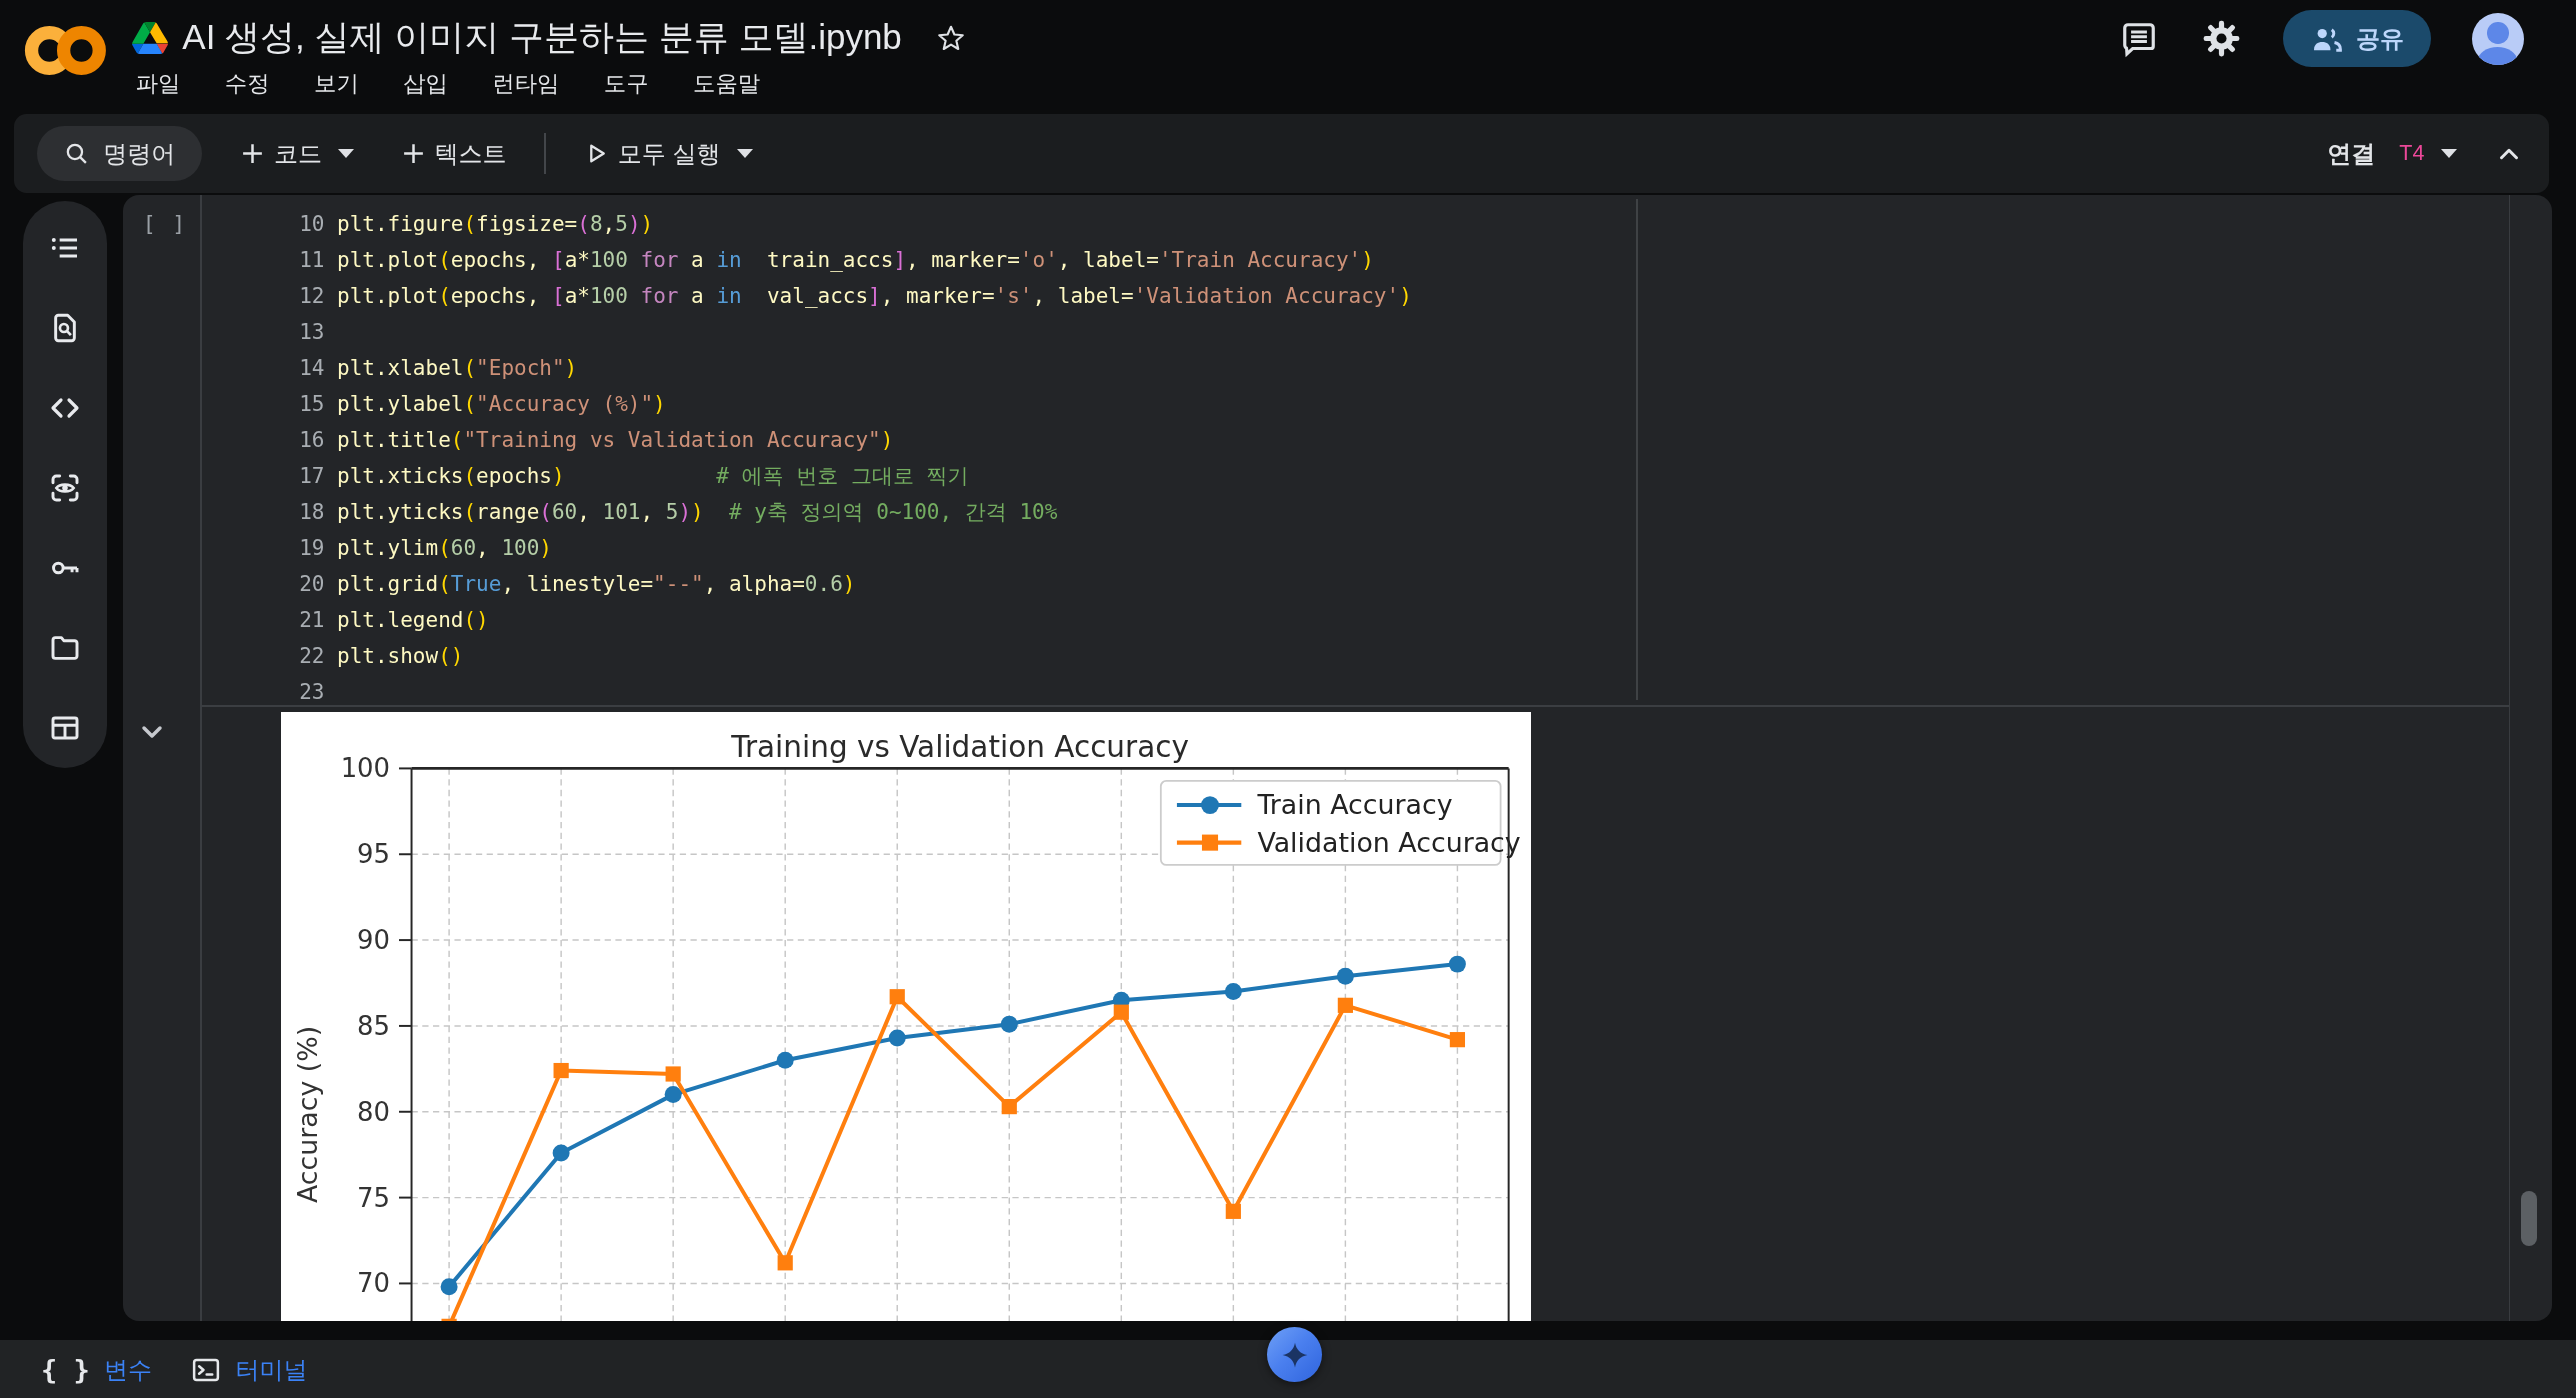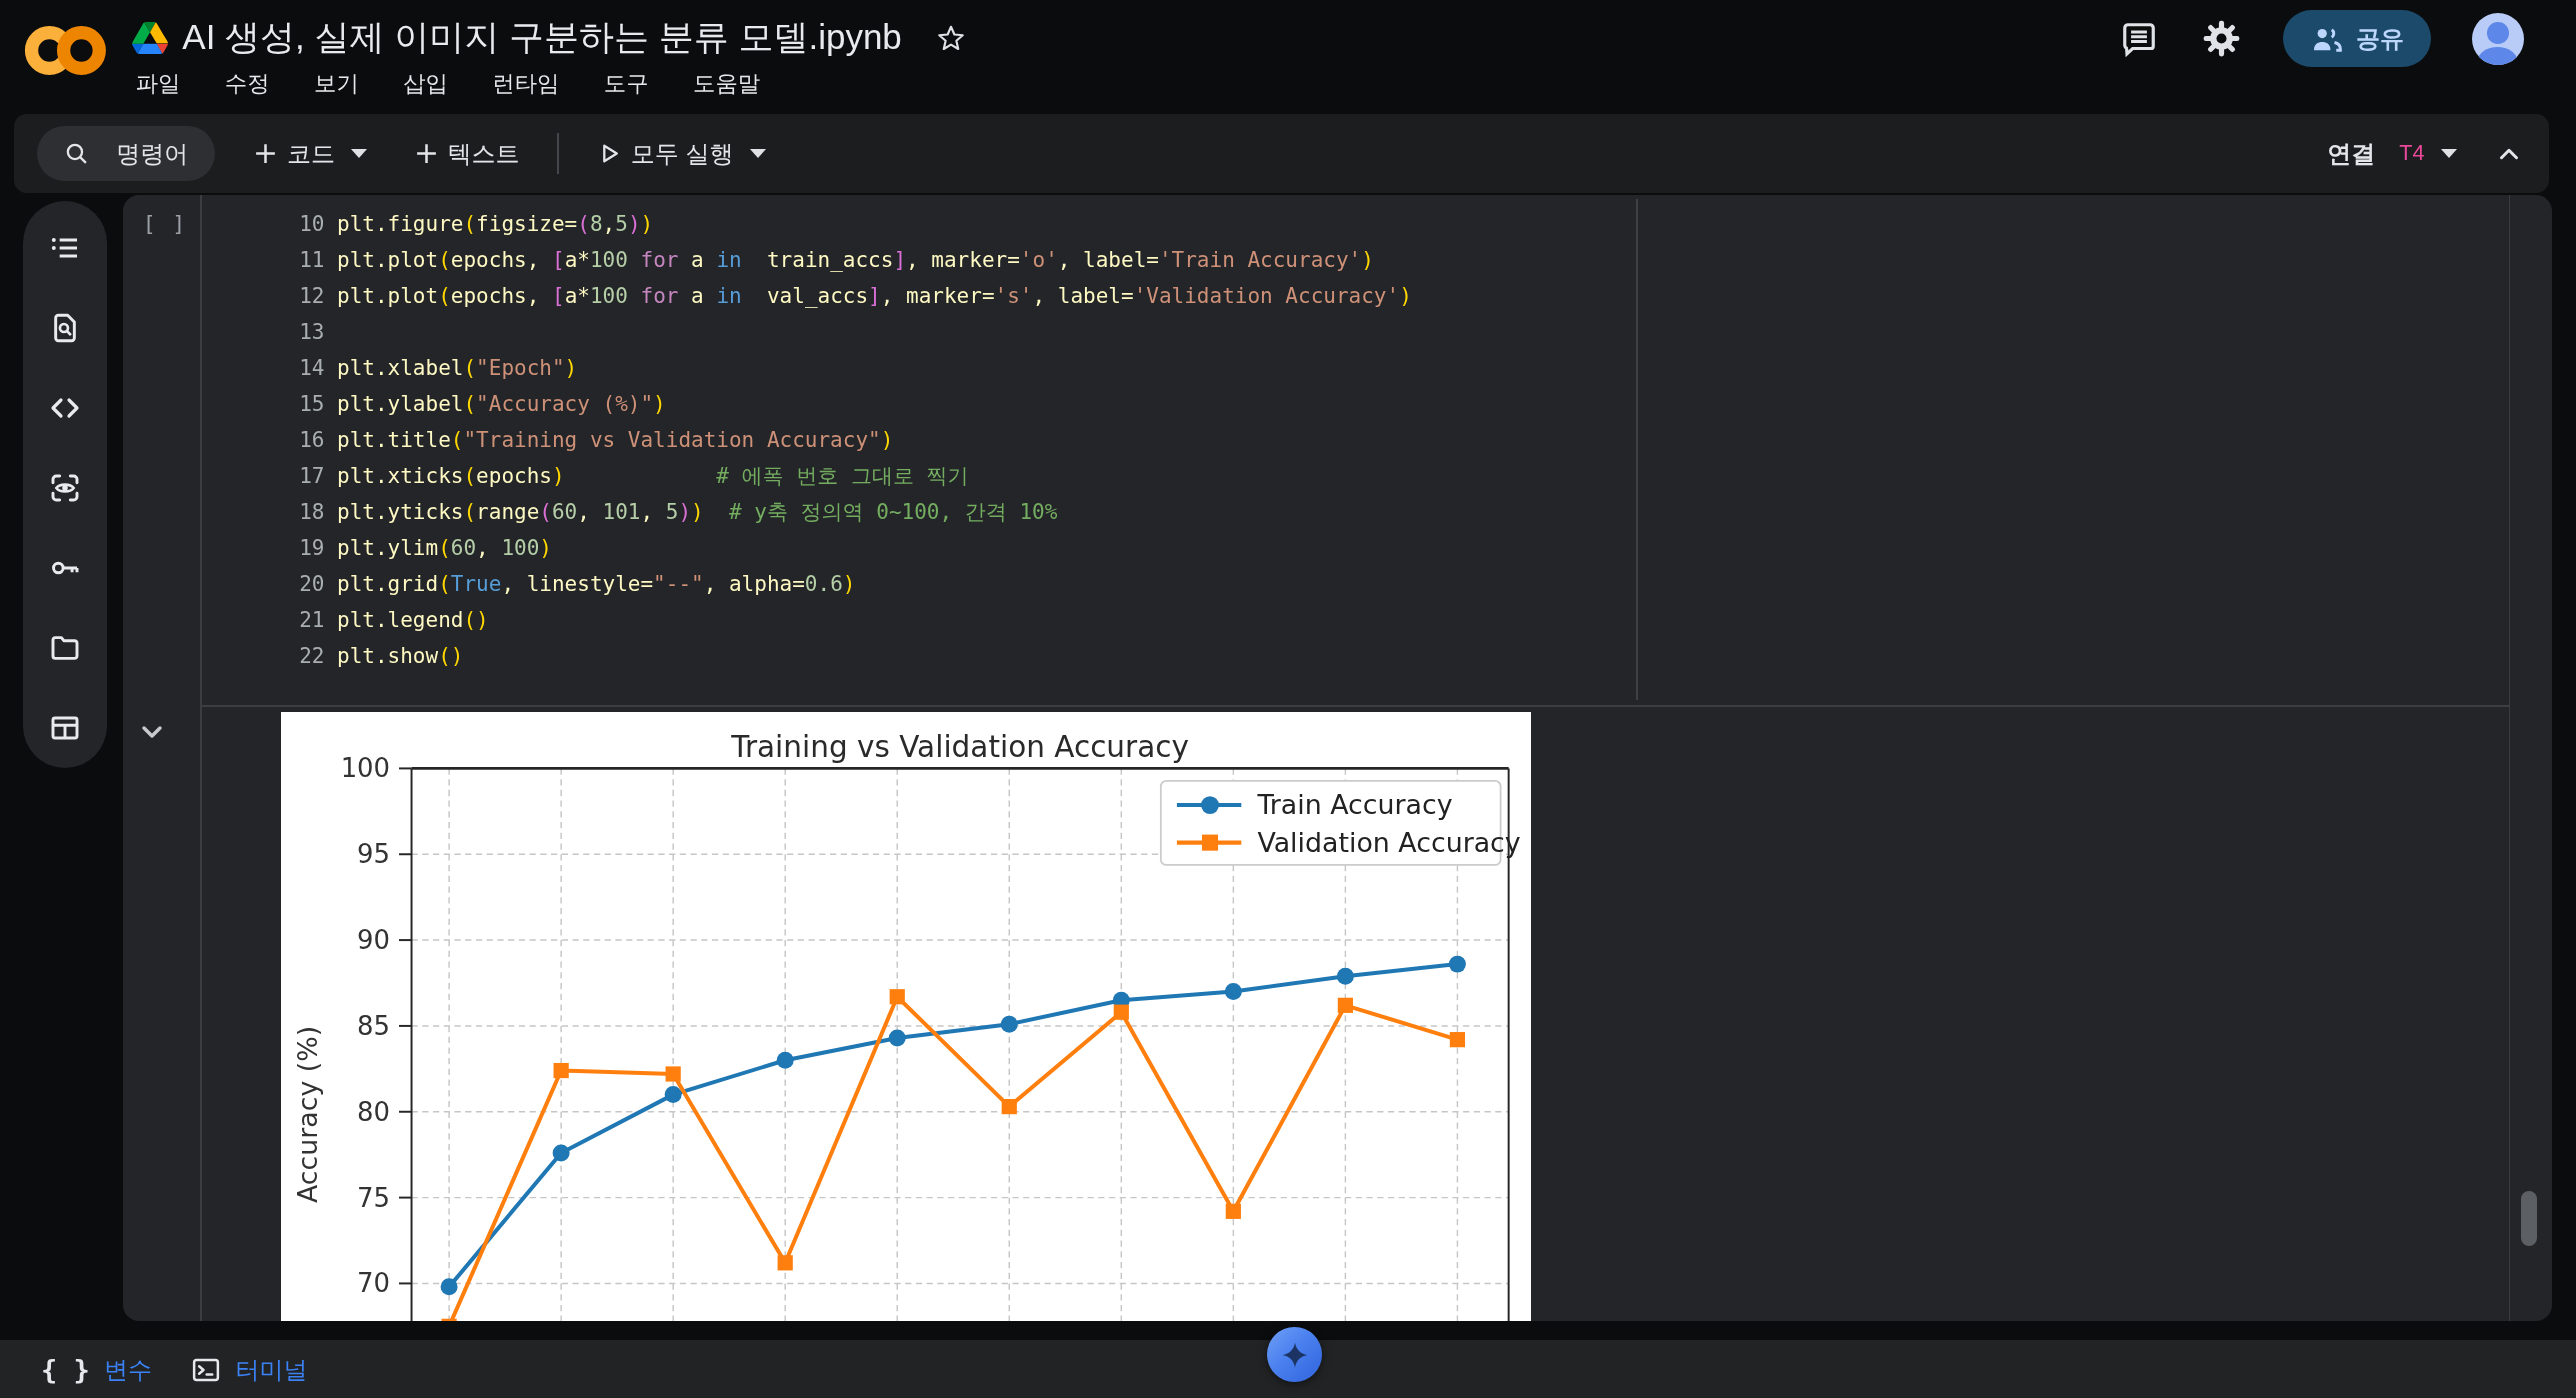--- a/index.html
+++ b/index.html
@@ -20,21 +20,21 @@
                gap:12.5px; padding:0 27px; }
   #share-label { font-size:24px; color:#bdd6fb; font-weight:bold; }
   #avatar { width:52px; height:52px; border-radius:50%; background:#b9ccf7; overflow:hidden; position:relative; }
   #avatar .head { position:absolute; left:15px; top:9.8px; width:21.5px; height:21.5px; border-radius:50%; background:#5d87e8; }
   #avatar .body { position:absolute; left:6.3px; top:34px; width:39px; height:27px; border-radius:50% 50% 0 0; background:#5d87e8; }
 
   
   #toolbar { position:absolute; left:14.3px; top:114px; width:2535px; height:79px; background:#1b1d1f;
              border-radius:12.5px; display:flex; align-items:center; }
   #cmd-pill { margin-left:23px; height:55px; border-radius:28px; background:#2d2f32; display:flex;
-              align-items:center; gap:27px; padding:0 27px; }
+              align-items:center; gap:14px; padding:0 27px; }
   .tb-label { font-size:24px; color:#e3e5e8; white-space:nowrap; }
   .tb-btn { display:flex; align-items:center; gap:9px; padding:0 10.7px; height:55px; border-radius:7.2px; }
   #add-code { margin-left:27px; } #add-text { margin-left:25px; }
   .tb-divider { width:1.8px; height:41px; background:#43464a; margin:0 27px; }
   .caret-down { width:0; height:0; border-left:8px solid transparent; border-right:8px solid transparent;
                 border-top:9.8px solid #dfe1e5; margin-left:7.2px; }
   #toolbar-right { margin-left:auto; display:flex; align-items:center; margin-right:25px; gap:27px; }
   #connect-label { font-size:24px; font-weight:bold; }
   #runtime-type { font-size:21.5px; color:#ec4899; margin-left:15px; }
 
@@ -282,20 +282,24 @@
           <span class="ln">20</span>
           <span class="code-text"><span class="tk-pl">plt.grid</span><span class="tk-b1">(</span><span class="tk-kwb">True</span><span class="tk-pl">, linestyle=</span><span class="tk-str">"--"</span><span class="tk-pl">, alpha=</span><span class="tk-num">0.6</span><span class="tk-b1">)</span></span>
         </div>
         <div class="code-row">
           <span class="ln">21</span>
           <span class="code-text"><span class="tk-pl">plt.legend</span><span class="tk-b1">()</span></span>
         </div>
         <div class="code-row">
           <span class="ln">22</span>
           <span class="code-text"><span class="tk-pl">plt.show</span><span class="tk-b1">()</span></span>
+        </div>
+        <div class="code-row">
+          <span class="ln">23</span>
+          <span class="code-text"></span>
         </div>
       </div>
   </div>
 
   <div id="cell-output-divider"></div>
   <span id="output-collapse">
     <svg width="32" height="32" viewBox="0 0 24 24" class="icon">
       <path d="m6 9 6 6 6-6" fill="none" stroke="#c6c9ce" stroke-width="2.6" stroke-linecap="round" stroke-linejoin="round"></path>
     </svg>
   </span>

